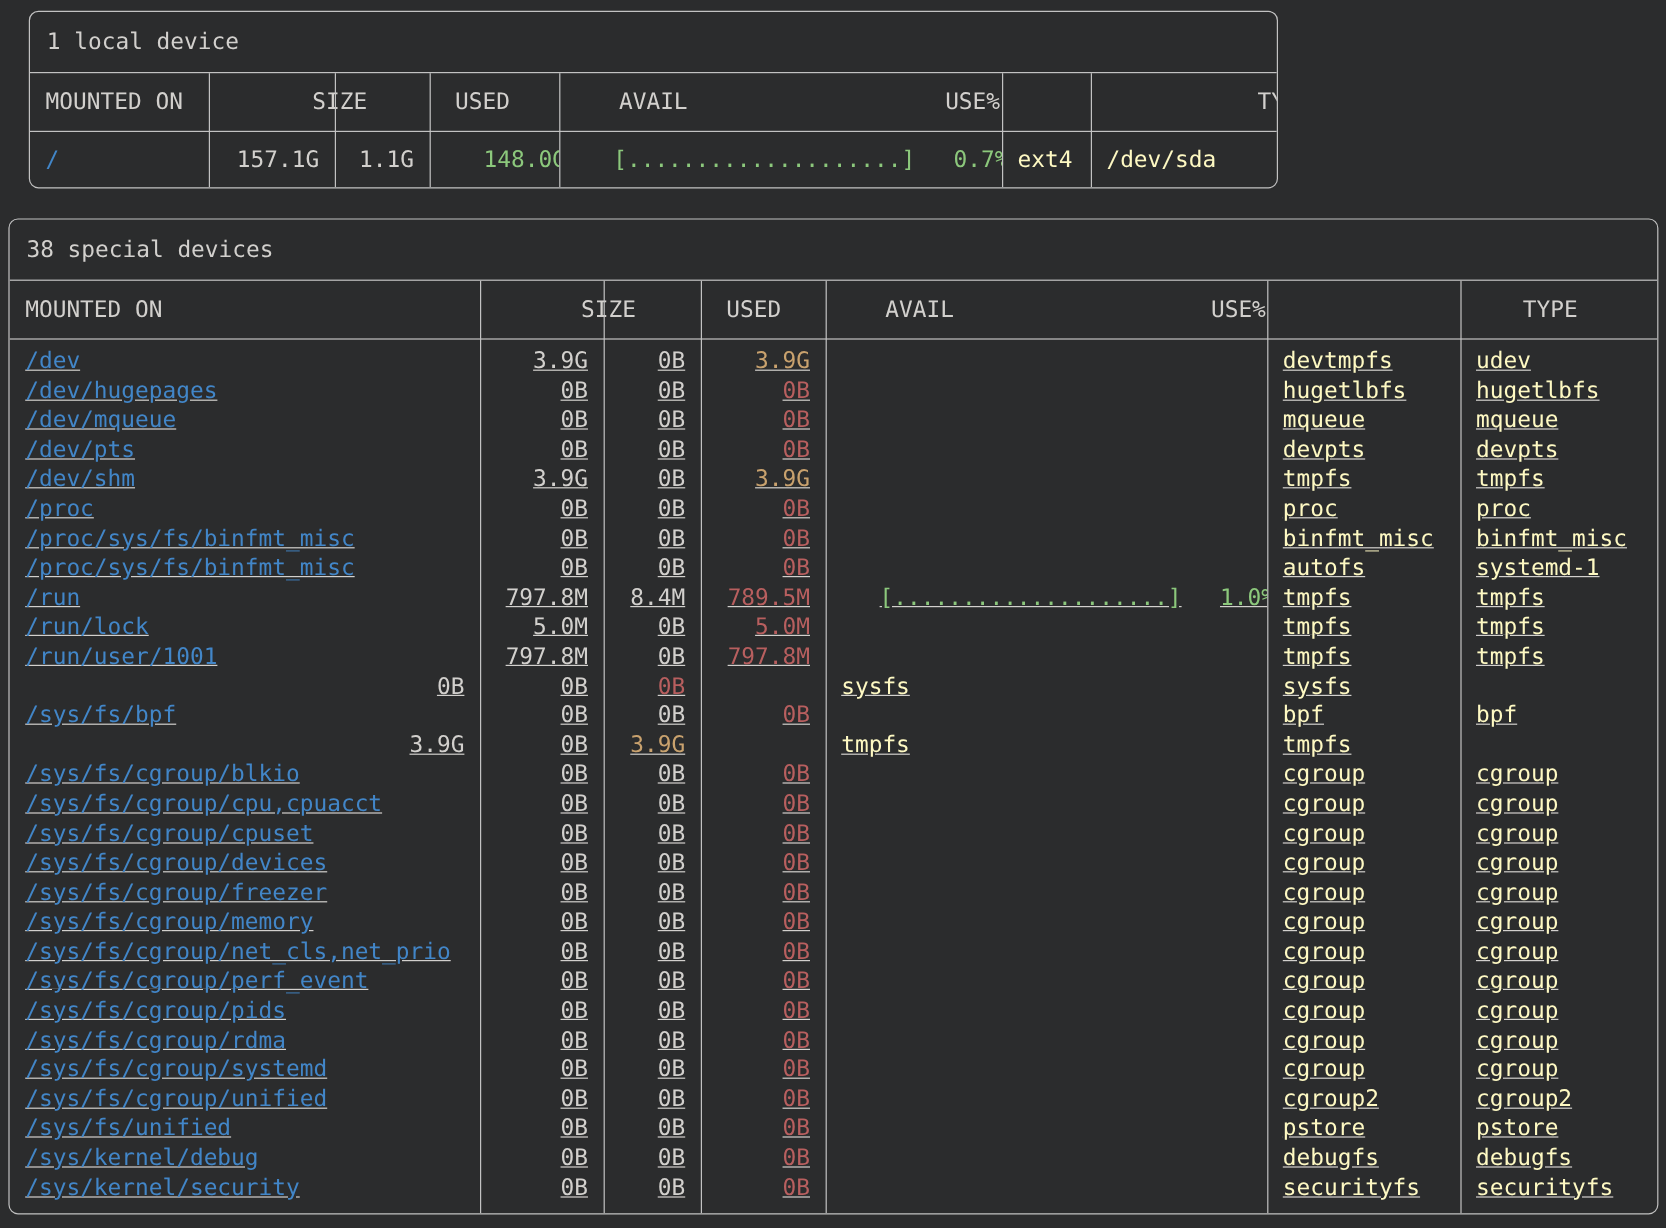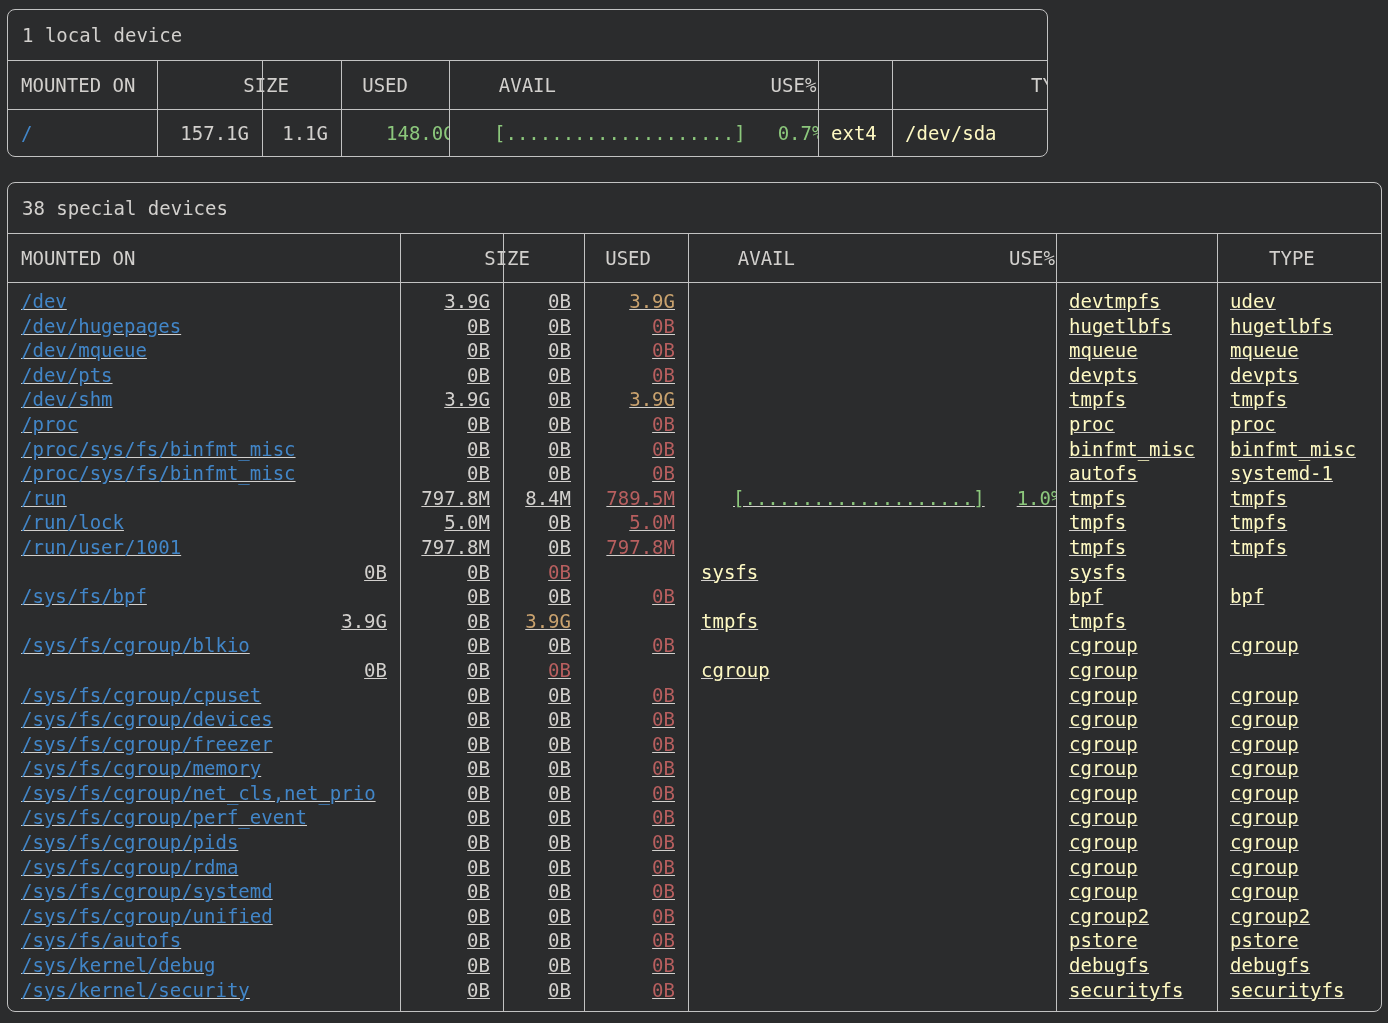--- a/index.html
+++ b/index.html
@@ -12,21 +12,21 @@
     overflow:hidden;
     position:relative;
   }
   .panel {
     position:absolute;
     border:1px solid #c2c2c2;
     border-radius:8px;
     overflow:hidden;
     background:#2b2c2d;
   }
-  #panel-local   { left:7px;  top:9px;   width:1039px; height:146px; }
+  #panel-local   { left:24px;  top:9px;   width:1039px; height:146px; }
   #panel-special { left:7px;  top:182px; width:1373px; height:828px; }
 
   .panel-title {
     height:50px; line-height:50px;
     padding-left:14px;
     border-bottom:1px solid #c2c2c2;
     white-space:nowrap;
   }
   .table-wrap { position:relative; }
   .divider { position:absolute; top:0; bottom:0; width:1px; background:#c2c2c2; }
@@ -242,20 +242,21 @@
         <div class="grid row t-special">
           <div class="cell a-left mount">/sys/fs/cgroup/blkio</div>
           <div class="cell a-right">0B</div>
           <div class="cell a-right">0B</div>
           <div class="cell a-right red">0B</div>
           <div class="cell usecell"></div>
           <div class="cell a-left lav">cgroup</div>
           <div class="cell a-left lav">cgroup</div>
         </div>
         <div class="grid row t-special">
+          <div class="cell a-left mount">/sys/fs/cgroup/cpu,cpuacct</div>
           <div class="cell a-right">0B</div>
           <div class="cell a-right">0B</div>
           <div class="cell a-right red">0B</div>
           <div class="cell usecell"></div>
           <div class="cell a-left lav">cgroup</div>
           <div class="cell a-left lav">cgroup</div>
         </div>
         <div class="grid row t-special">
           <div class="cell a-left mount">/sys/fs/cgroup/cpuset</div>
           <div class="cell a-right">0B</div>
@@ -340,21 +341,21 @@
         <div class="grid row t-special">
           <div class="cell a-left mount">/sys/fs/cgroup/unified</div>
           <div class="cell a-right">0B</div>
           <div class="cell a-right">0B</div>
           <div class="cell a-right red">0B</div>
           <div class="cell usecell"></div>
           <div class="cell a-left lav">cgroup2</div>
           <div class="cell a-left lav">cgroup2</div>
         </div>
         <div class="grid row t-special">
-          <div class="cell a-left mount">/sys/fs/autofs</div>
+          <div class="cell a-left mount">/sys/fs/unified</div>
           <div class="cell a-right">0B</div>
           <div class="cell a-right">0B</div>
           <div class="cell a-right red">0B</div>
           <div class="cell usecell"></div>
           <div class="cell a-left lav">pstore</div>
           <div class="cell a-left lav">pstore</div>
         </div>
         <div class="grid row t-special">
           <div class="cell a-left mount">/sys/kernel/debug</div>
           <div class="cell a-right">0B</div>

